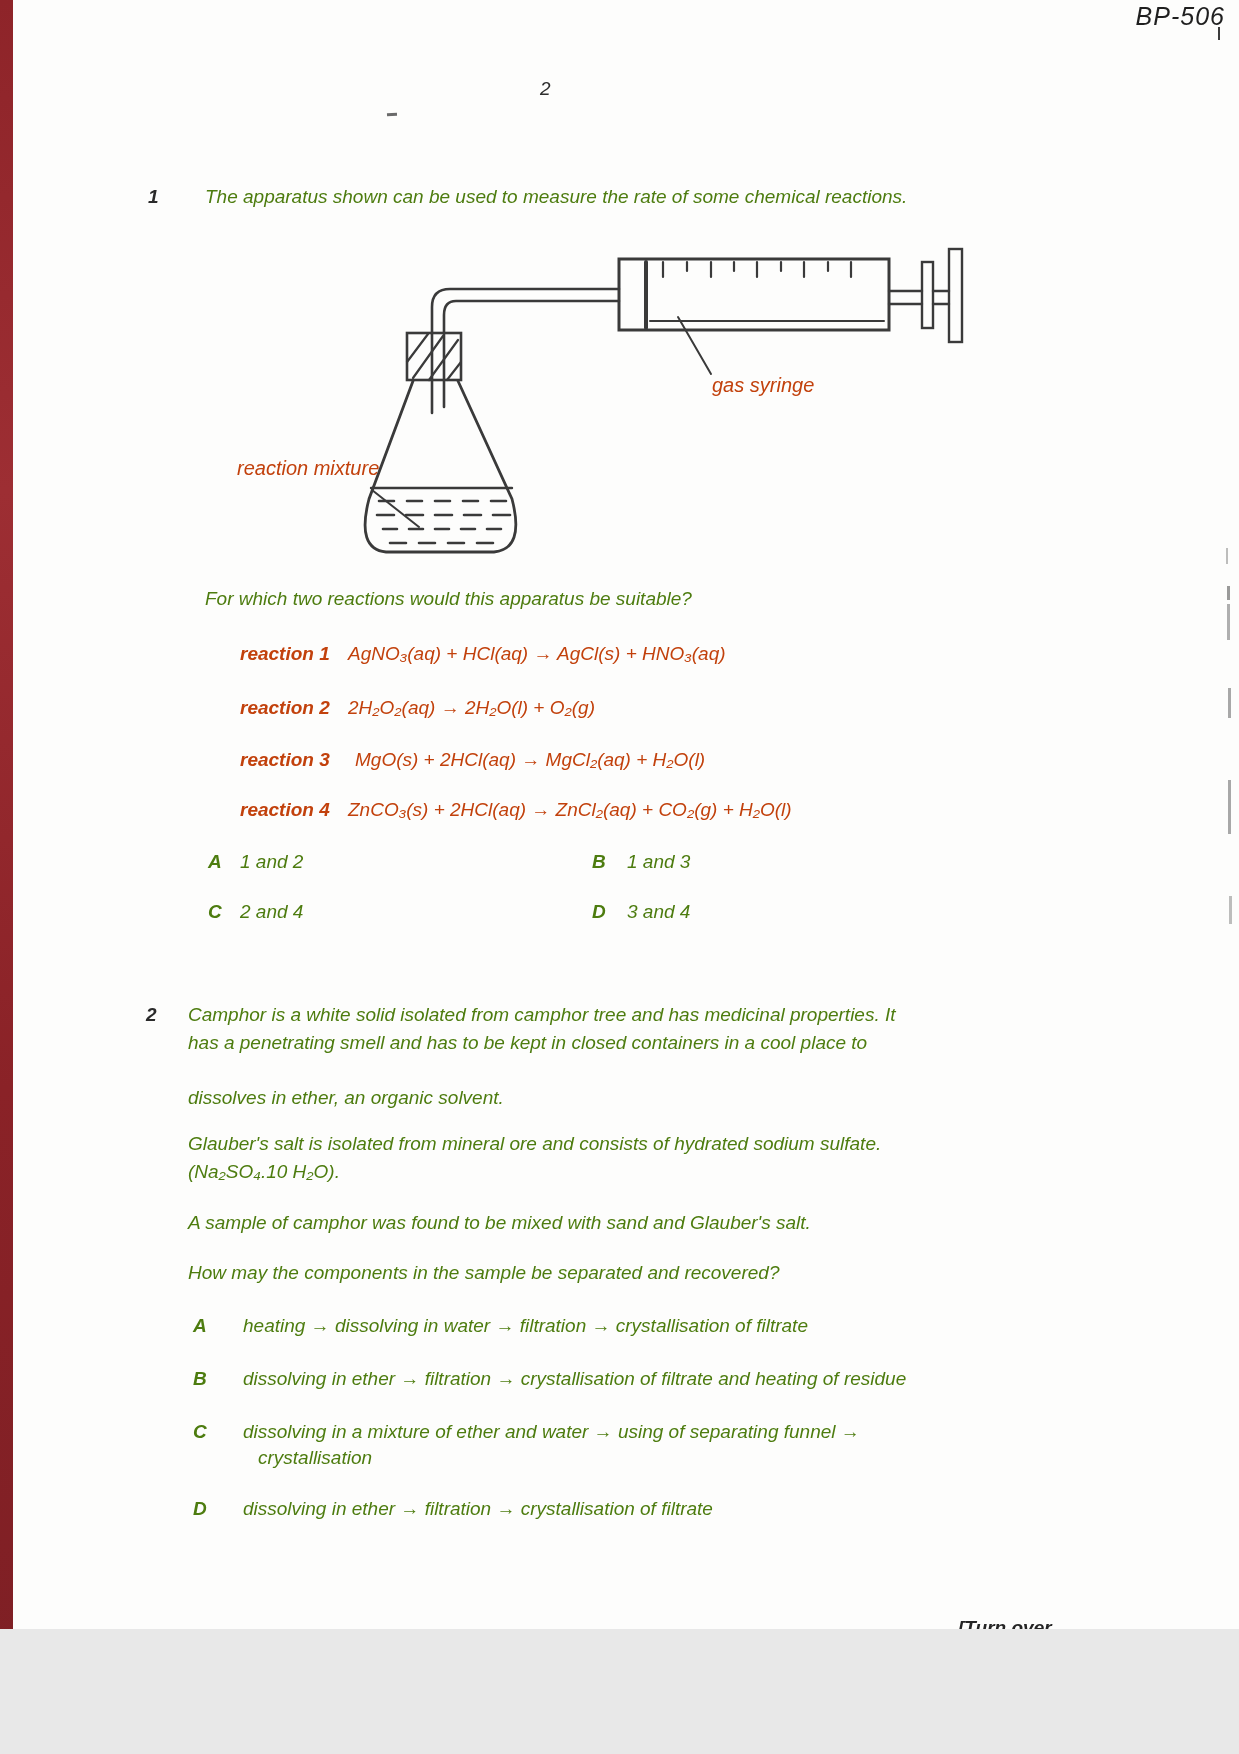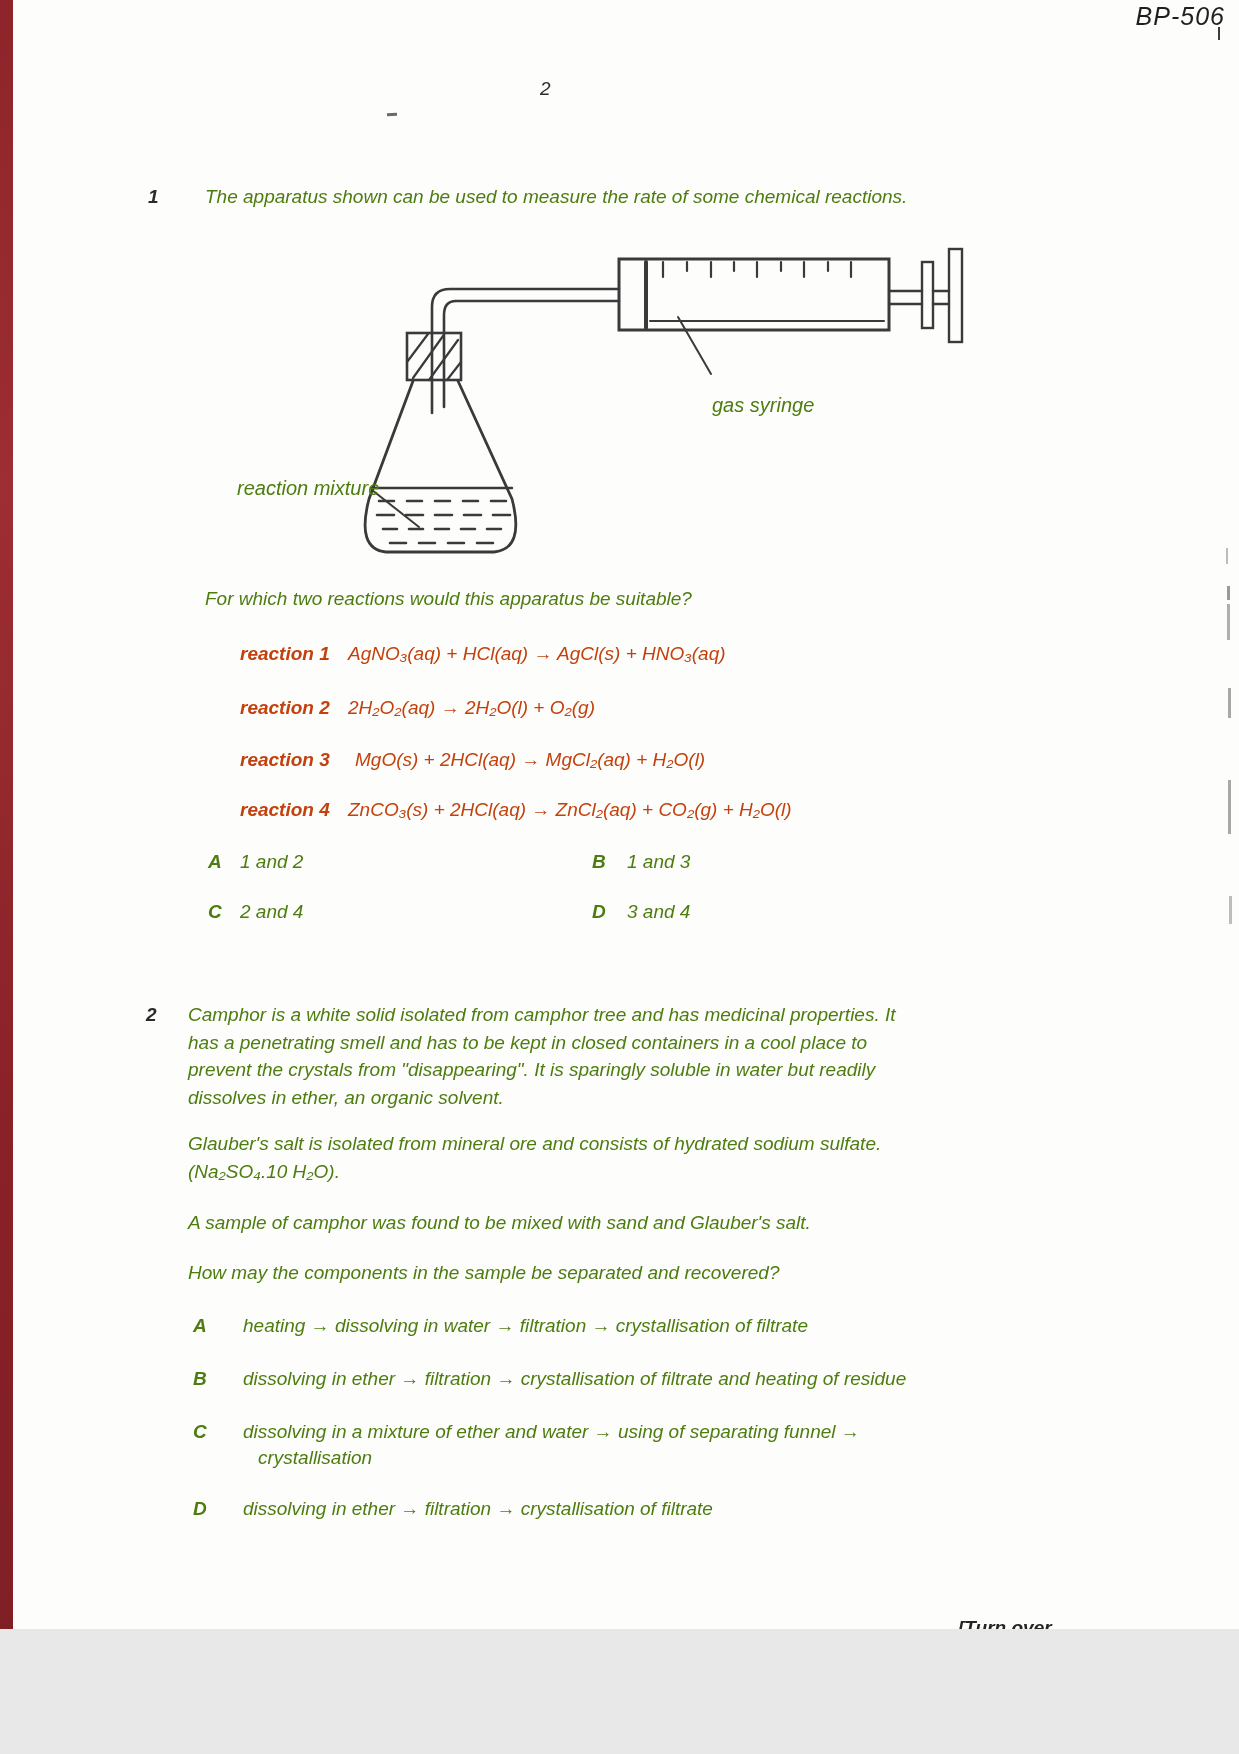--- a/index.html
+++ b/index.html
@@ -25,21 +25,21 @@
   .bottom-block{left:113px;top:1736px;width:22px;height:18px;background:#1d1d1d;}
   .header-code{right:14px;top:2px;font-size:25px;font-weight:500;letter-spacing:1px;color:#1f1f1f;}
   .code-tick{left:1218px;top:27px;width:2px;height:13px;background:#3c3c3c;}
   .page-number{left:540px;top:78px;font-size:19px;}
   .small-dash{left:387px;top:113px;width:10px;height:3px;background:#6a6a6a;transform:rotate(-3deg);}
   .q-number{font-size:19px;font-weight:bold;color:#2a2a2a;}
   .body-text{font-size:19px;font-weight:500;color:#4d7c0f;}
   .eq-text{font-size:19px;font-weight:500;color:#c2410c;}
   .rxn-label{font-weight:bold;}
   .opt-letter{font-weight:bold;}
-  .diagram-label{font-size:20px;font-weight:500;color:#4d7c0f;margin-top:20px;}
+  .diagram-label{font-size:20px;font-weight:500;color:#c2410c;}
   .footer-turn{font-size:19px;font-weight:bold;color:#252525;}
   .footer-code{font-size:21px;font-weight:500;color:#3a3a3a;}
   .footer-site{font-family:"DejaVu Sans Mono","Liberation Mono",monospace;font-size:34px;font-weight:bold;color:#15803d;letter-spacing:1px;}
   .margin-mark{background:#6f6f6f;}
   svg.overlay{position:absolute;left:0;top:0;pointer-events:none;}
 </style>
 </head>
 <body>
 
 <div class="page">
@@ -130,21 +130,20 @@
     <span style="margin-left:13px">2 and 4</span>
   </div>
   <div class="abs body-text" style="left:592px;top:901px">
     <span class="opt-letter">D</span>
     <span style="margin-left:16px">3 and 4</span>
   </div>
 
   <div class="abs q-number" style="left:146px;top:1004px">2</div>
   <div class="abs body-text" style="left:188px;top:1032px">has a penetrating smell and has to be kept in closed containers in a cool place to</div>
   <div class="abs body-text" style="left:188px;top:1004px">Camphor is a white solid isolated from camphor tree and has medicinal properties. It</div>
-  <div class="abs body-text" style="left:188px;top:1059px">prevent the crystals from "disappearing". It is sparingly soluble in water but readily</div>
   <div class="abs body-text" style="left:188px;top:1087px">dissolves in ether, an organic solvent.</div>
 
   <div class="abs body-text" style="left:188px;top:1133px">Glauber's salt is isolated from mineral ore and consists of hydrated sodium sulfate.</div>
   <div class="abs body-text" style="left:188px;top:1161px">(Na₂SO₄.10 H₂O).</div>
 
   <div class="abs body-text" style="left:188px;top:1212px">A sample of camphor was found to be mixed with sand and Glauber's salt.</div>
   <div class="abs body-text" style="left:188px;top:1262px">How may the components in the sample be separated and recovered?</div>
 
   <div class="abs body-text" style="left:193px;top:1315px">
     <span class="opt-letter">A</span>

